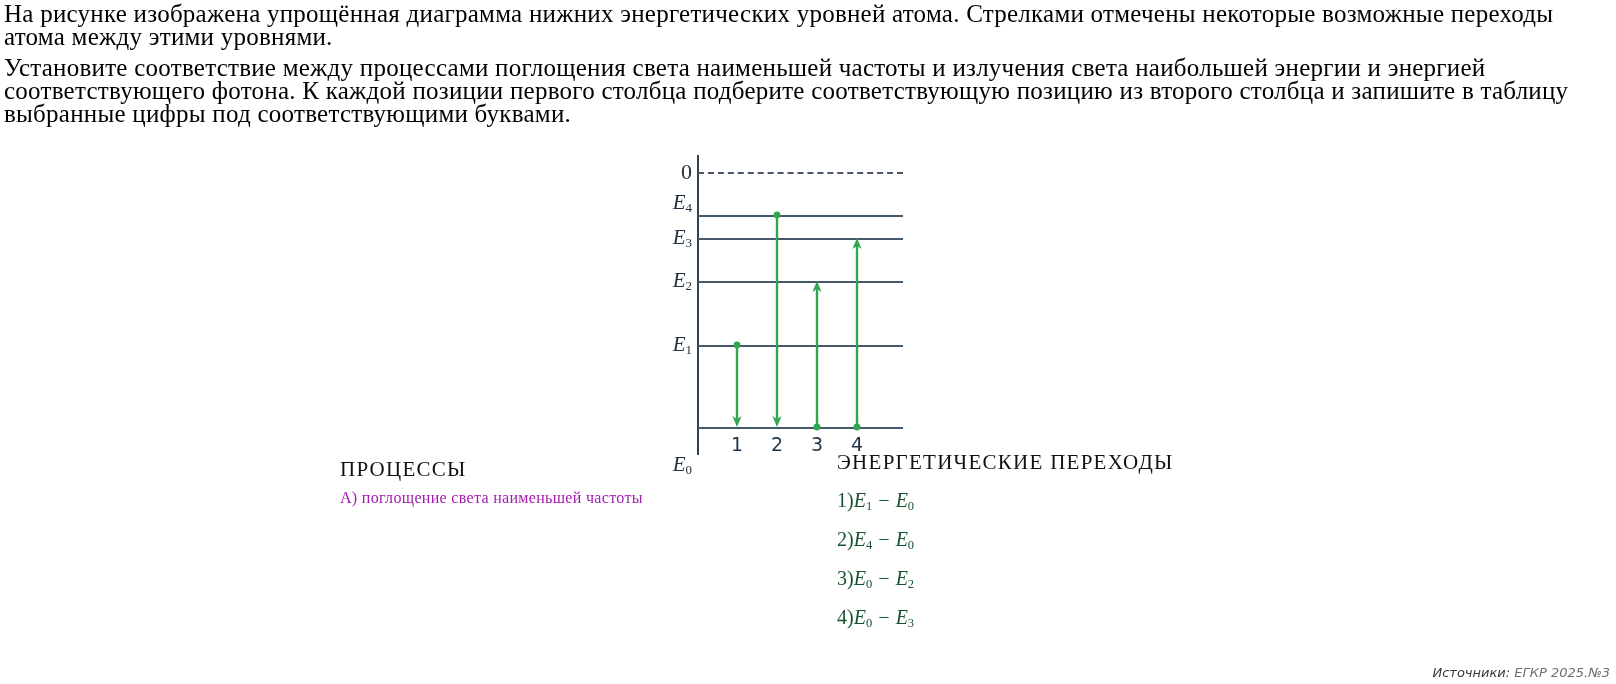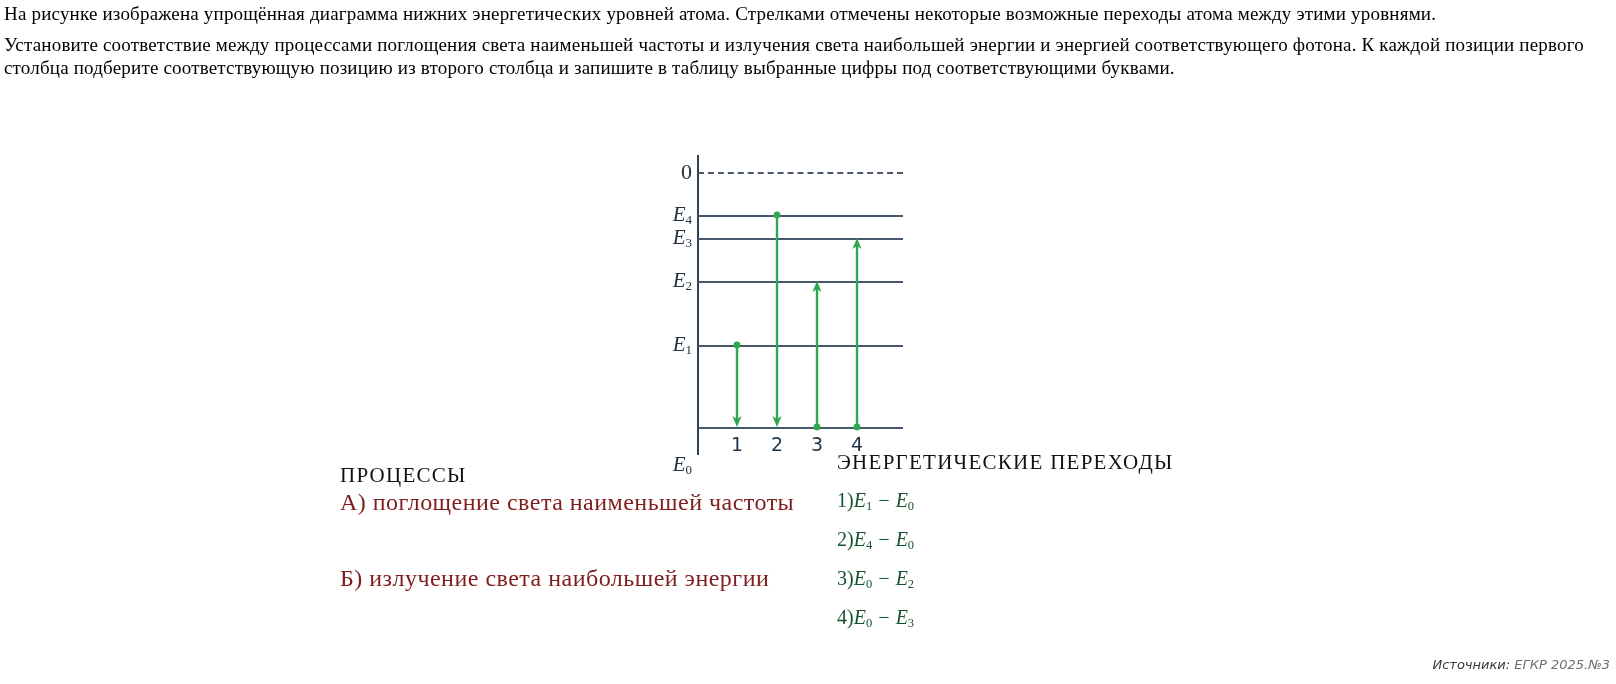--- a/index.html
+++ b/index.html
@@ -17,21 +17,21 @@
   }
 
   
   #intro {
     position: absolute;
     left: 4px;
     top: 2px;
     width: 1608px;
   }
   .para {
-    font-size: 19px;
+    font-size: 25px;
     line-height: 23px;
     color: #000;
     letter-spacing: 0.01em;
     text-align: left;
   }
   .para + .para { margin-top: 8px; }
 
   
   #diagram {
     position: absolute;
@@ -105,28 +105,28 @@
     width: 1616px;
     height: 200px;
   }
   .col-head {
     position: absolute;
     font-size: 21px;
     letter-spacing: 0.06em;
     color: #111;
     white-space: nowrap;
   }
-  #head-left  { left: 340px;  top: 18px; }
+  #head-left  { left: 340px;  top: 12px; }
   #head-right { left: 837px;  top: 5px; }
 
   .proc-item {
     position: absolute;
     left: 340px;
-    font-size: 24px;
-    color: #7f1d1d;
+    font-size: 16px;
+    color: #a21caf;
     white-space: nowrap;
     letter-spacing: 0.02em;
   }
   #proc-a { top: 44px; }
   #proc-b { top: 120px; }
 
   .trans-item {
     position: absolute;
     left: 837px;
     font-size: 20px;
@@ -138,21 +138,21 @@
   .trans-item .expr sub { font-size: 12.5px; font-style: normal; vertical-align: -0.2em; }
   #trans-1 { top: 44px; }
   #trans-2 { top: 83px; }
   #trans-3 { top: 122px; }
   #trans-4 { top: 161px; }
 
   
   #footer {
     position: absolute;
     right: 6px;
-    bottom: 12px;
+    bottom: 4px;
     font-family: "DejaVu Sans", "Liberation Sans", sans-serif;
     font-size: 13px;
     font-style: italic;
     color: #6f6f6f;
     white-space: nowrap;
     margin-top: 18px;
   }
   #footer .src-label { color: #3a3a3a; }
 </style>
 </head>
@@ -162,21 +162,21 @@
   <div class="para">На рисунке изображена упрощённая диаграмма нижних энергетических уровней атома. Стрелками отмечены некоторые возможные переходы атома между этими уровнями.</div>
   <div class="para">Установите соответствие между процессами поглощения света наименьшей частоты и излучения света наибольшей энергии и энергией соответствующего фотона. К каждой позиции первого столбца подберите соответствующую позицию из второго столбца и запишите в таблицу выбранные цифры под соответствующими буквами.</div>
 </div>
 
 <div id="diagram">
   <div class="axis-v"></div>
   <div id="levels-host">
       <div class="level-zero" style="top: 22px;"></div>
       <div class="level-label plain" style="top: 22px;">0</div>
       <div class="level-line" style="top: 65px;"></div>
-      <div class="level-label" style="top: 65px; text-align: center;">E<sub>4</sub></div>
+      <div class="level-label" style="top: 53px; text-align: center;">E<sub>4</sub></div>
       <div class="level-line" style="top: 88px;"></div>
       <div class="level-label" style="top: 88px;">E<sub>3</sub></div>
       <div class="level-line" style="top: 131px;"></div>
       <div class="level-label" style="top: 131px;">E<sub>2</sub></div>
       <div class="level-line" style="top: 195px;"></div>
       <div class="level-label" style="top: 195px;">E<sub>1</sub></div>
       <div class="level-line" style="top: 277px;"></div>
       <div class="level-label" style="top: 277px; margin-top: 38px;">E<sub>0</sub></div>
     </div>
   <svg id="arrows" viewBox="0 0 300 315">
@@ -217,21 +217,20 @@
       <div class="tick-num" style="left: 177px;">3</div>
       <div class="tick-num" style="left: 217px;">4</div>
     </div>
 </div>
 
 <div id="columns">
   <div class="col-head" id="head-left">ПРОЦЕССЫ</div>
   <div class="col-head" id="head-right">ЭНЕРГЕТИЧЕСКИЕ ПЕРЕХОДЫ</div>
 
   <div class="proc-item" id="proc-a">А) поглощение света наименьшей частоты</div>
-  <div class="proc-item" id="proc-b">Б) излучение света наибольшей энергии</div>
 
   <div class="trans-item" id="trans-1">
     <span class="num">1)</span><span class="expr"><span>E</span><sub>1</sub> <span>−</span> <span>E</span><sub>0</sub></span>
   </div>
   <div class="trans-item" id="trans-2">
     <span class="num">2)</span><span class="expr"><span>E</span><sub>4</sub> <span>−</span> <span>E</span><sub>0</sub></span>
   </div>
   <div class="trans-item" id="trans-3">
     <span class="num">3)</span><span class="expr"><span>E</span><sub>0</sub> <span>−</span> <span>E</span><sub>2</sub></span>
   </div>

